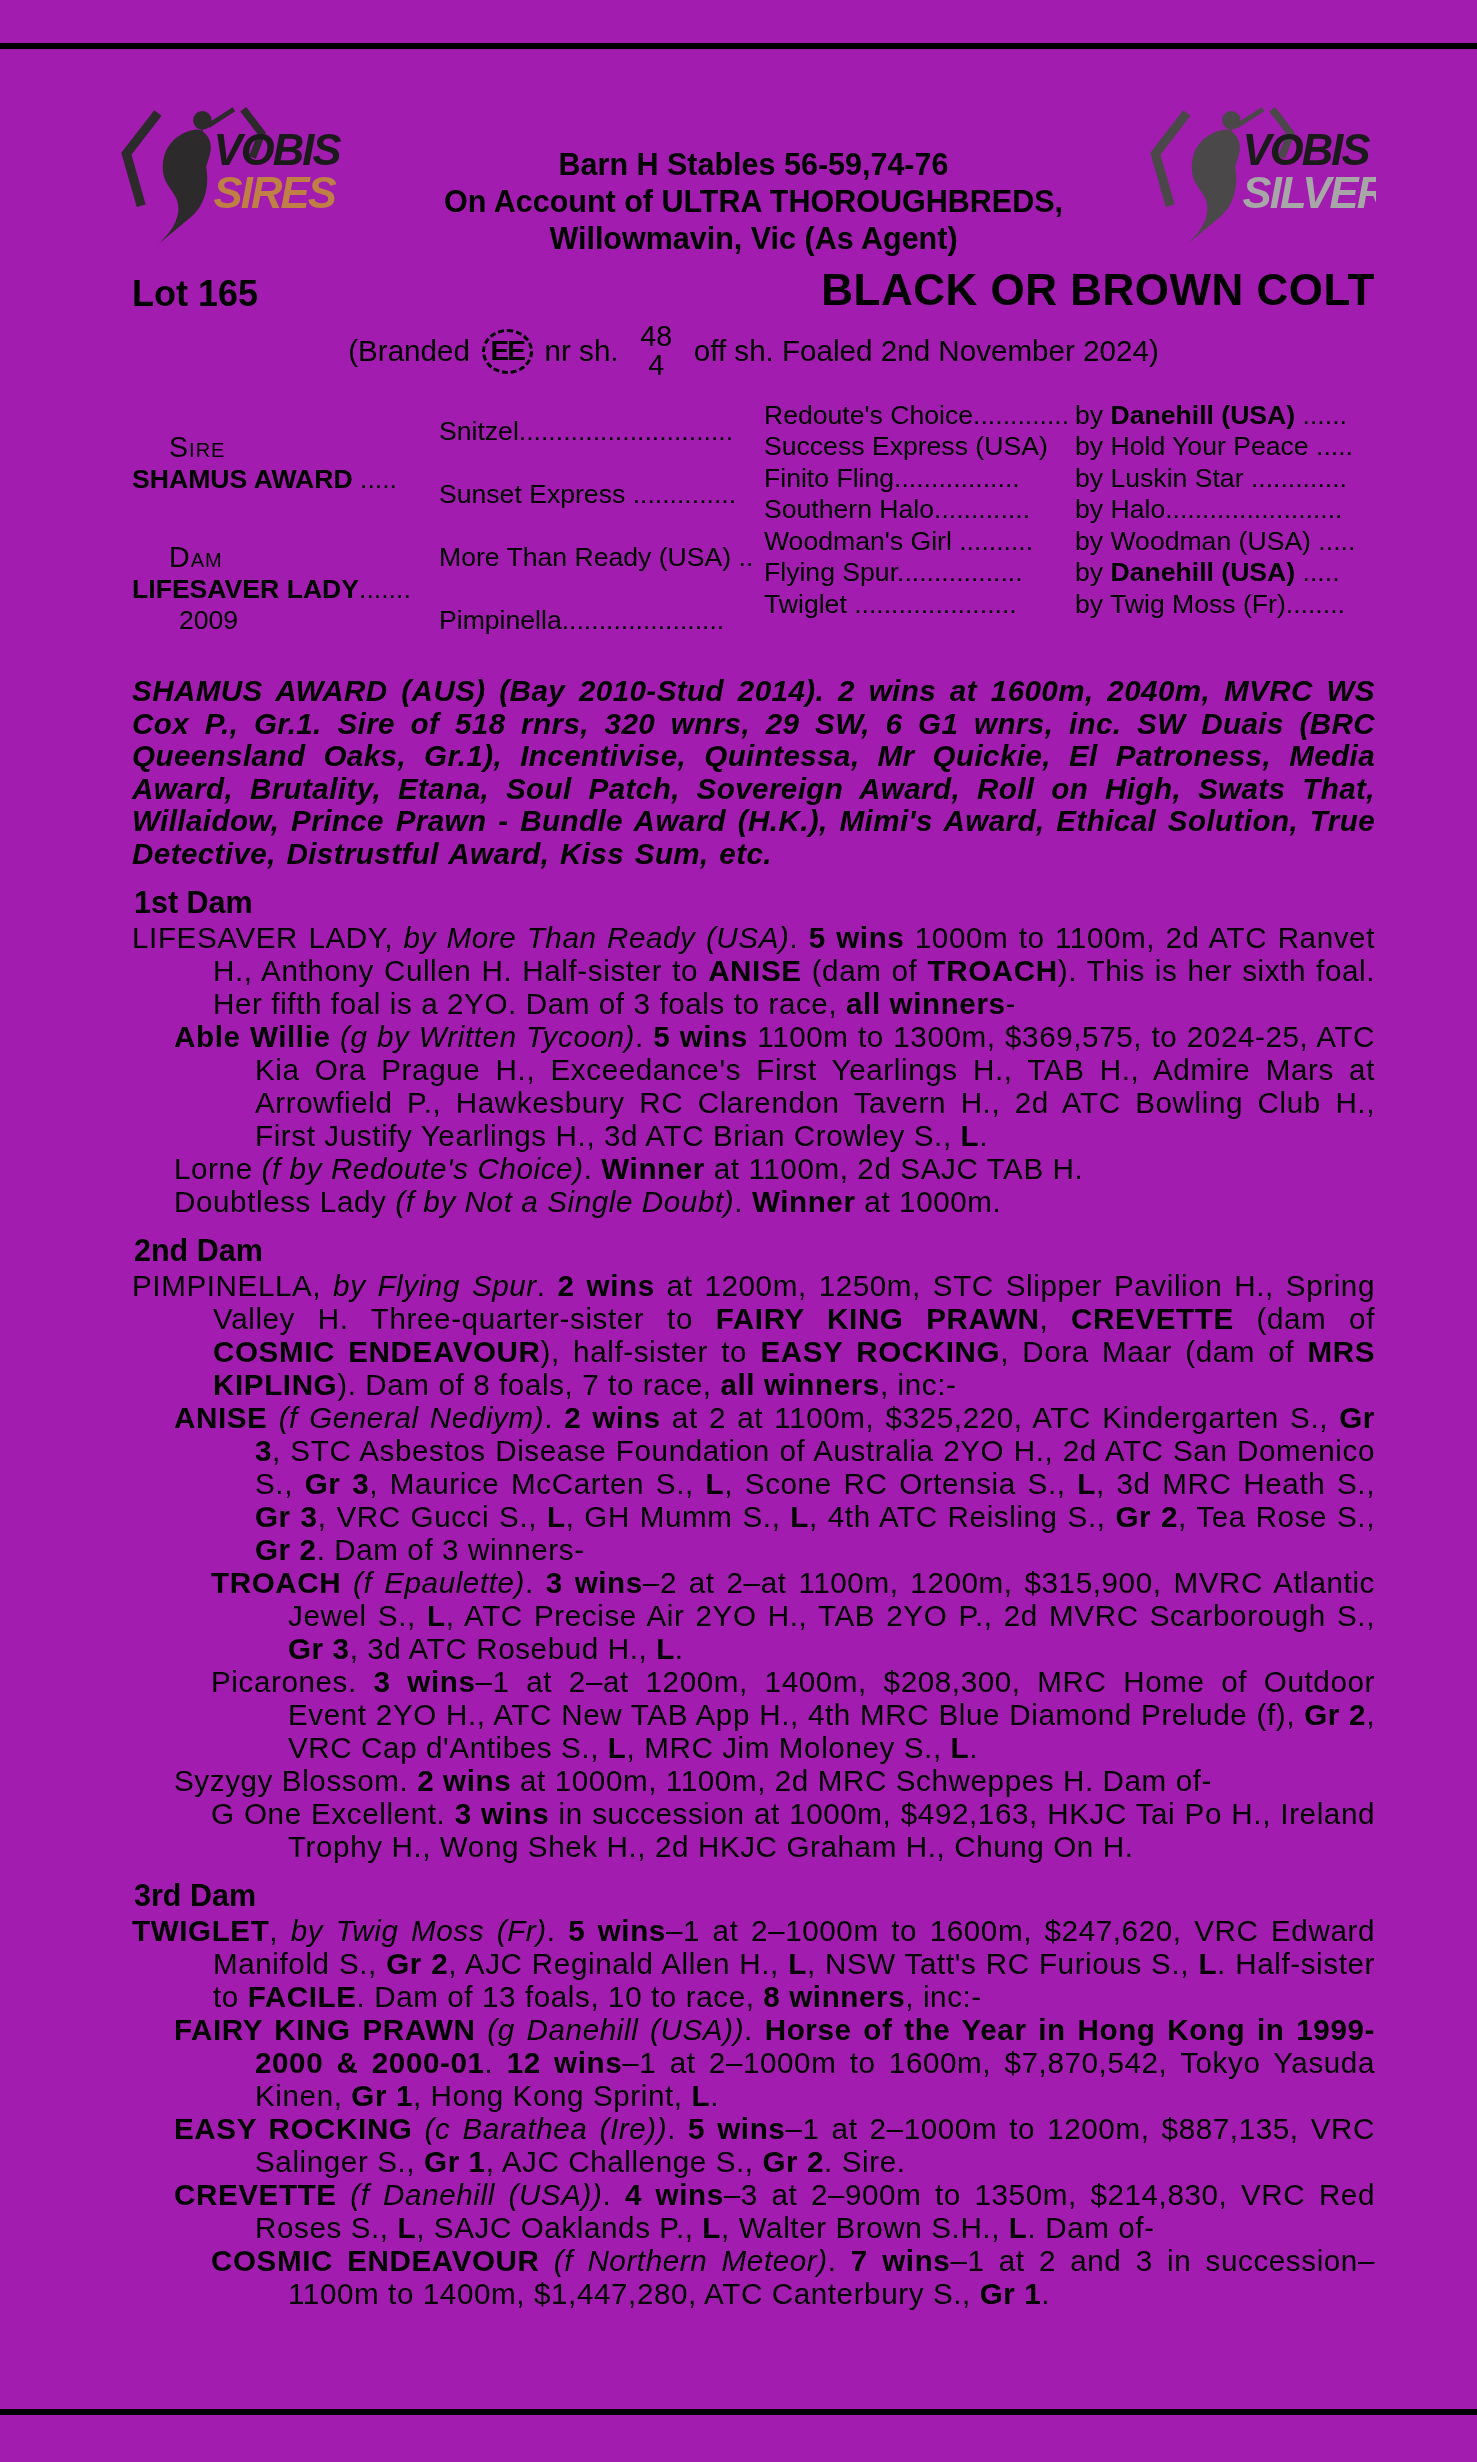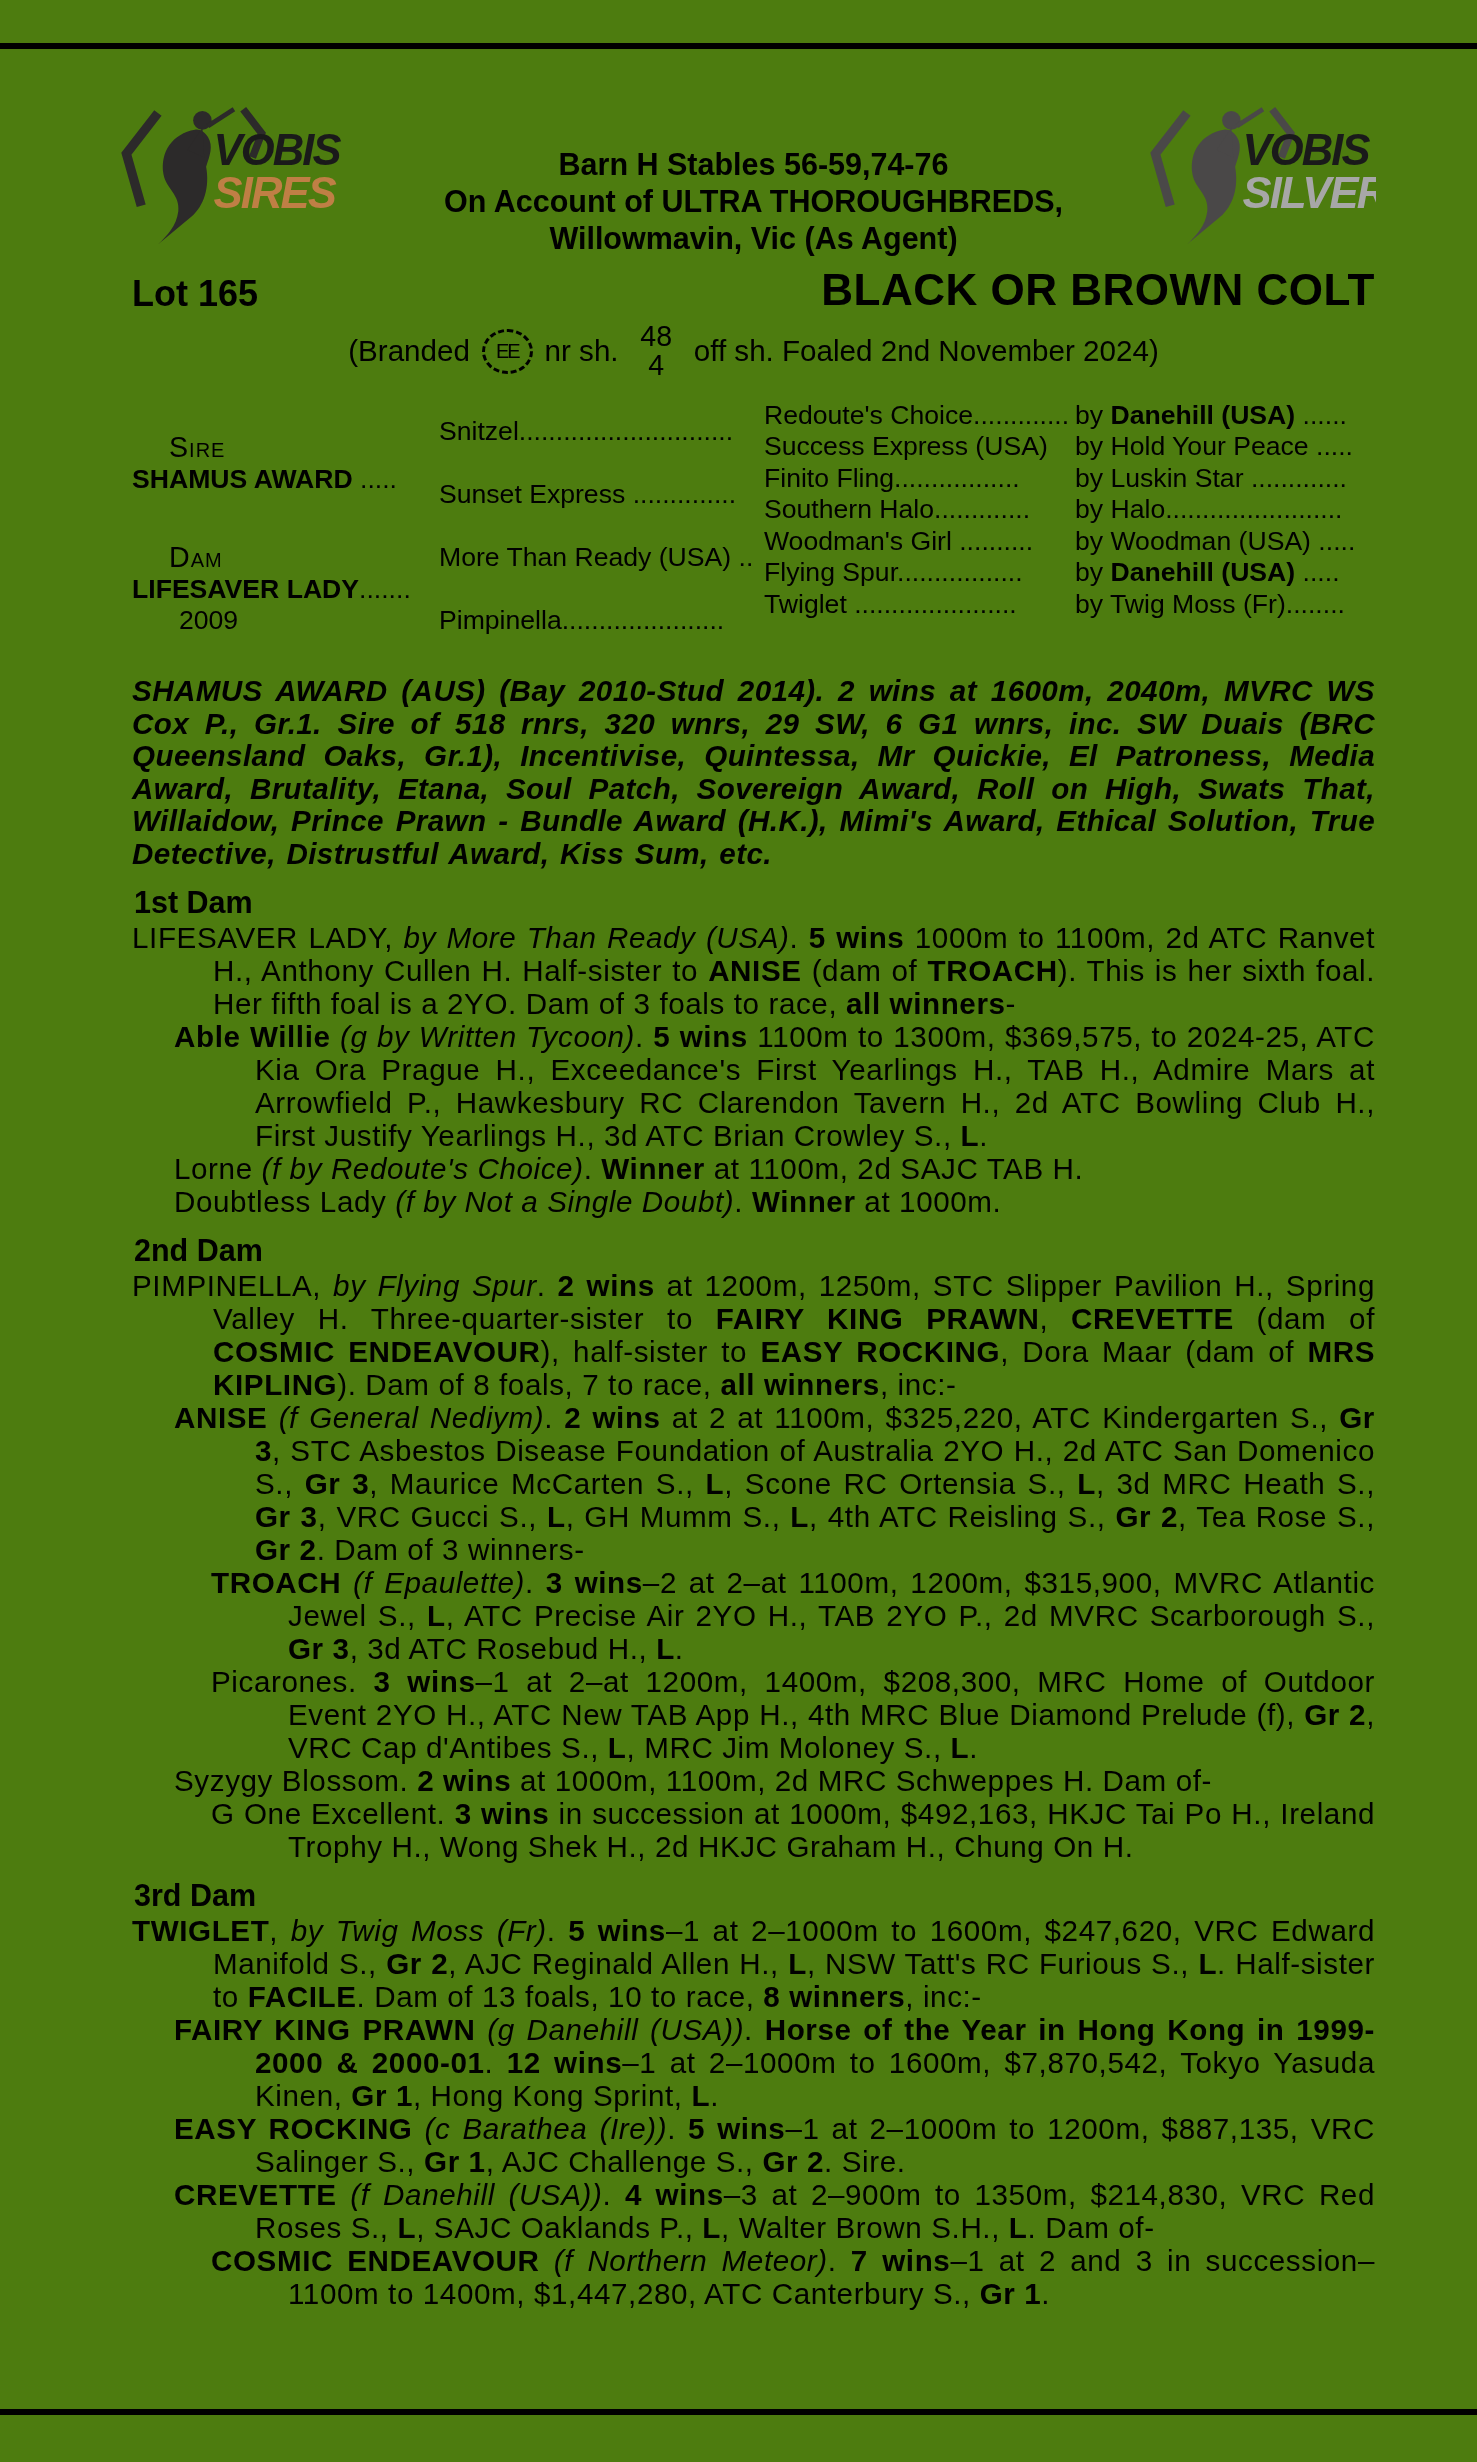--- a/index.html
+++ b/index.html
@@ -1,34 +1,34 @@
 <!DOCTYPE html>
 <html><head>
 <meta charset="utf-8">
 <style>
   html,body{margin:0;padding:0;background:#ffffff;}
   body{width:1478px;height:2463px;position:relative;font-family:"Liberation Sans",sans-serif;color:#000;overflow:hidden;}
-  .page{position:absolute;inset:0;background:#4d7c0f;}
+  .page{position:absolute;inset:0;background:#a21caf;}
   .rule{position:absolute;left:0;right:0;height:5.9px;background:#000;}
   .rule-top{top:43px;}
   .rule-bottom{top:2409px;}
 
   .logo{position:absolute;top:97px;width:241px;height:158px;}
   .logo-left{left:106px;}
   .logo-right{left:1135px;}
   .logo text{font-family:"Liberation Sans",sans-serif;font-weight:bold;font-style:italic;font-size:47px;letter-spacing:-2px;}
 
   .content{position:absolute;left:132px;width:1243px;top:146px;}
 
   .consignor{text-align:center;font-weight:bold;font-size:30.5px;line-height:37px;}
   .lot-title-row{position:relative;margin-top:7.9px;}
   .lot{position:absolute;left:0;top:7.9px;font-size:36px;font-weight:bold;}
   .title{text-align:right;font-size:44px;font-weight:bold;letter-spacing:0.5px;}
   .brand-line{display:flex;justify-content:center;align-items:center;gap:11.8px;font-size:29.6px;margin-top:3.9px;height:65px;}
-  .brand-circle{display:inline-flex;align-items:center;justify-content:center;width:45px;height:39px;border:3px dashed #000;border-radius:50%;font-size:20px;font-weight:normal;letter-spacing:-2px;flex:none;}
+  .brand-circle{display:inline-flex;align-items:center;justify-content:center;width:45px;height:39px;border:3px dashed #000;border-radius:50%;font-size:28px;font-weight:bold;letter-spacing:-2px;flex:none;}
   .brand-frac{display:inline-flex;flex-direction:column;align-items:center;font-size:28.6px;line-height:29.6px;margin:0 9.9px;}
 
   .pedigree{display:flex;margin-top:15.8px;font-size:26.6px;}
   .ped-col1{width:307px;display:flex;flex-direction:column;flex:none;}
   .ped-parent{height:126px;display:flex;flex-direction:column;justify-content:center;}
   .ped-role{font-variant:small-caps;font-size:28.6px;padding-left:37px;letter-spacing:1px;}
   .ped-name{white-space:nowrap;overflow:hidden;}
   .ped-year{padding-left:47px;}
   .ped-col2{width:325px;display:flex;flex-direction:column;flex:none;}
   .ped-g2{height:63px;display:flex;align-items:center;white-space:nowrap;overflow:hidden;}

